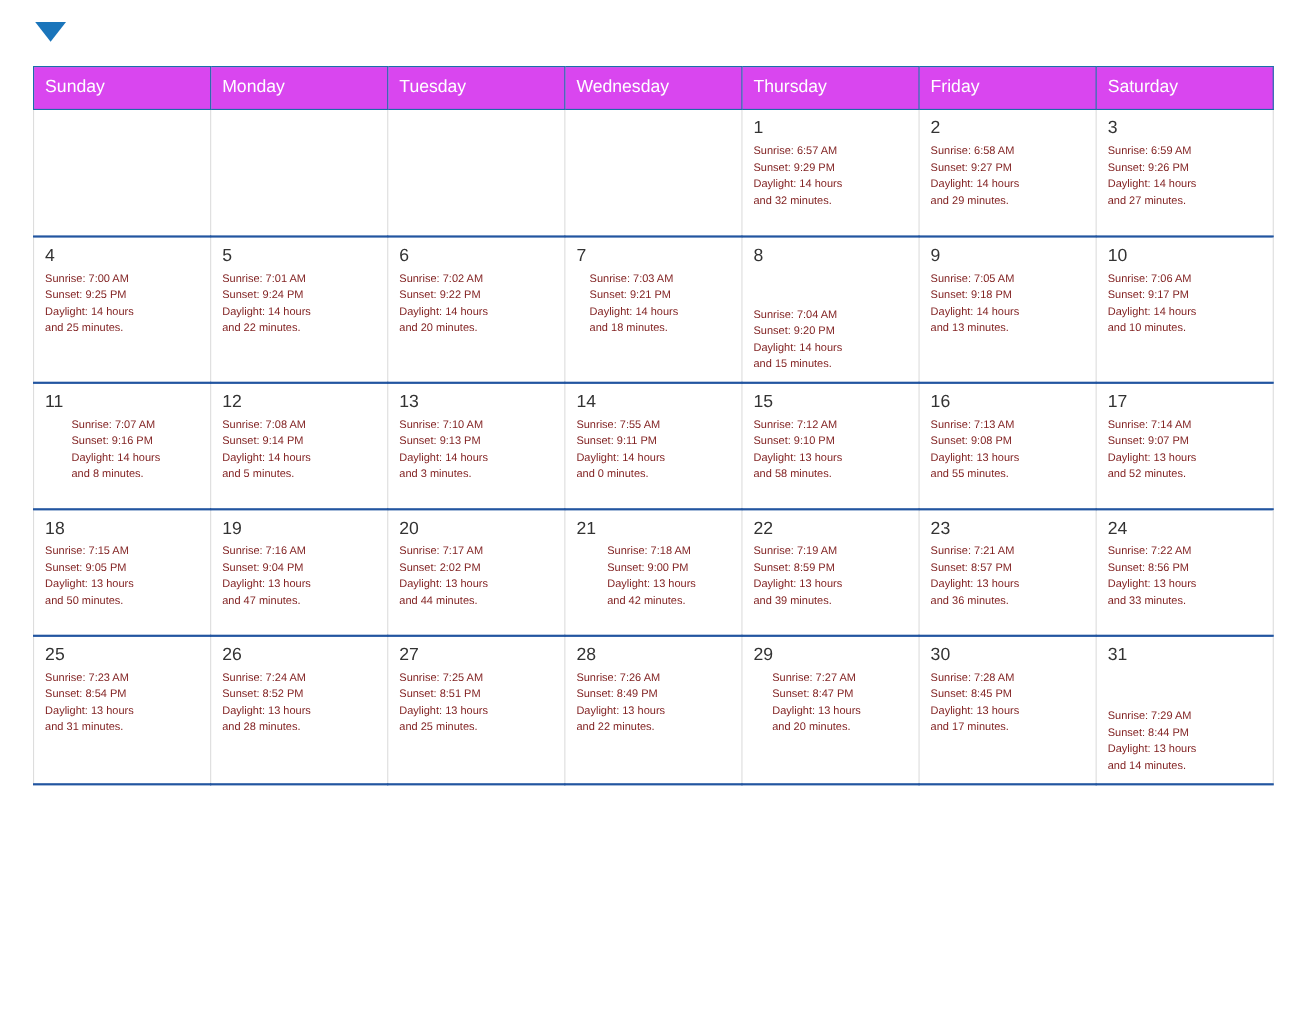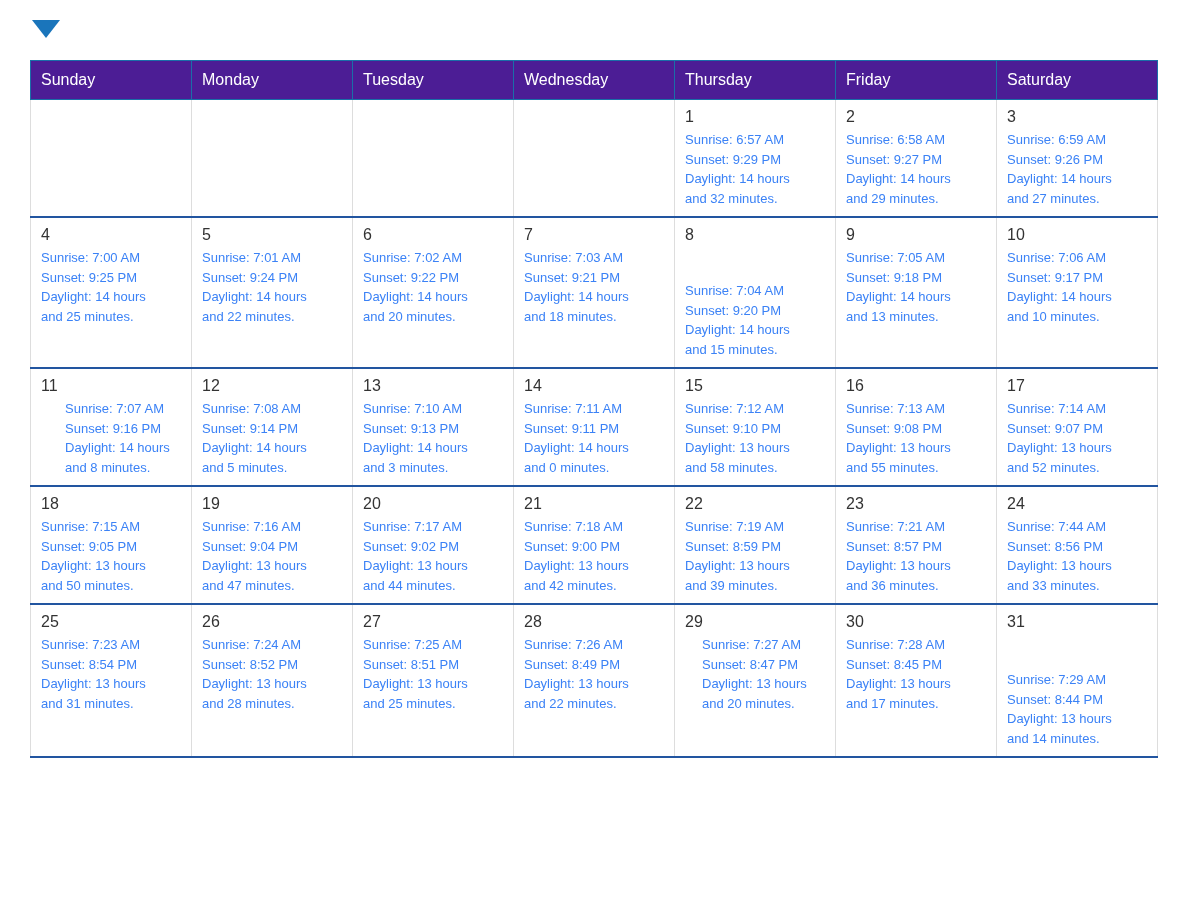--- a/index.html
+++ b/index.html
@@ -58,21 +58,21 @@
       font-size: 22px;
       color: #555;
       margin-top: 4px;
     }
     table {
       width: 100%;
       border-collapse: collapse;
       table-layout: fixed;
     }
     thead tr {
-      background-color: #4c1d95;
+      background-color: #d946ef;
     }
     thead th {
       color: #fff;
       font-size: 16px;
       font-weight: normal;
       padding: 10px 10px;
       text-align: left;
       border: 1px solid #1a6ea8;
     }
     tbody tr {
@@ -87,22 +87,22 @@
       height: 115px;
     }
     .day-number {
       font-size: 16px;
       color: #333;
       font-weight: normal;
       display: block;
       margin-bottom: 4px;
     }
     .day-info {
-      font-size: 13px;
-      color: #3b82f6;
+      font-size: 10px;
+      color: #7f1d1d;
       line-height: 1.5;
     }
     .empty-cell {
       background: #fff;
     }
   </style>
 </head>
 <body>
 
 <div class="header">
@@ -176,21 +176,21 @@
         </td>
         <td>
           <span class="day-number">6</span>
           <div class="day-info" style="white-space: pre-line;">Sunrise: 7:02 AM
 Sunset: 9:22 PM
 Daylight: 14 hours
 and 20 minutes.</div>
         </td>
         <td>
           <span class="day-number">7</span>
-          <div class="day-info" style="white-space: pre-line;">Sunrise: 7:03 AM
+          <div class="day-info" style="white-space: pre-line; margin-left: 12px;">Sunrise: 7:03 AM
 Sunset: 9:21 PM
 Daylight: 14 hours
 and 18 minutes.</div>
         </td>
         <td>
           <span class="day-number">8</span>
           <div class="day-info" style="white-space: pre-line; margin-top: 37px;">Sunrise: 7:04 AM
 Sunset: 9:20 PM
 Daylight: 14 hours
 and 15 minutes.</div>
@@ -227,21 +227,21 @@
         </td>
         <td>
           <span class="day-number">13</span>
           <div class="day-info" style="white-space: pre-line;">Sunrise: 7:10 AM
 Sunset: 9:13 PM
 Daylight: 14 hours
 and 3 minutes.</div>
         </td>
         <td>
           <span class="day-number">14</span>
-          <div class="day-info" style="white-space: pre-line;">Sunrise: 7:11 AM
+          <div class="day-info" style="white-space: pre-line;">Sunrise: 7:55 AM
 Sunset: 9:11 PM
 Daylight: 14 hours
 and 0 minutes.</div>
         </td>
         <td>
           <span class="day-number">15</span>
           <div class="day-info" style="white-space: pre-line;">Sunrise: 7:12 AM
 Sunset: 9:10 PM
 Daylight: 13 hours
 and 58 minutes.</div>
@@ -272,48 +272,48 @@
         <td>
           <span class="day-number">19</span>
           <div class="day-info" style="white-space: pre-line;">Sunrise: 7:16 AM
 Sunset: 9:04 PM
 Daylight: 13 hours
 and 47 minutes.</div>
         </td>
         <td>
           <span class="day-number">20</span>
           <div class="day-info" style="white-space: pre-line;">Sunrise: 7:17 AM
-Sunset: 9:02 PM
+Sunset: 2:02 PM
 Daylight: 13 hours
 and 44 minutes.</div>
         </td>
         <td>
           <span class="day-number">21</span>
-          <div class="day-info" style="white-space: pre-line;">Sunrise: 7:18 AM
+          <div class="day-info" style="white-space: pre-line; margin-left: 28px;">Sunrise: 7:18 AM
 Sunset: 9:00 PM
 Daylight: 13 hours
 and 42 minutes.</div>
         </td>
         <td>
           <span class="day-number">22</span>
           <div class="day-info" style="white-space: pre-line;">Sunrise: 7:19 AM
 Sunset: 8:59 PM
 Daylight: 13 hours
 and 39 minutes.</div>
         </td>
         <td>
           <span class="day-number">23</span>
           <div class="day-info" style="white-space: pre-line;">Sunrise: 7:21 AM
 Sunset: 8:57 PM
 Daylight: 13 hours
 and 36 minutes.</div>
         </td>
         <td>
           <span class="day-number">24</span>
-          <div class="day-info" style="white-space: pre-line;">Sunrise: 7:44 AM
+          <div class="day-info" style="white-space: pre-line;">Sunrise: 7:22 AM
 Sunset: 8:56 PM
 Daylight: 13 hours
 and 33 minutes.</div>
         </td>
       </tr>
       <tr>
         <td>
           <span class="day-number">25</span>
           <div class="day-info" style="white-space: pre-line;">Sunrise: 7:23 AM
 Sunset: 8:54 PM

